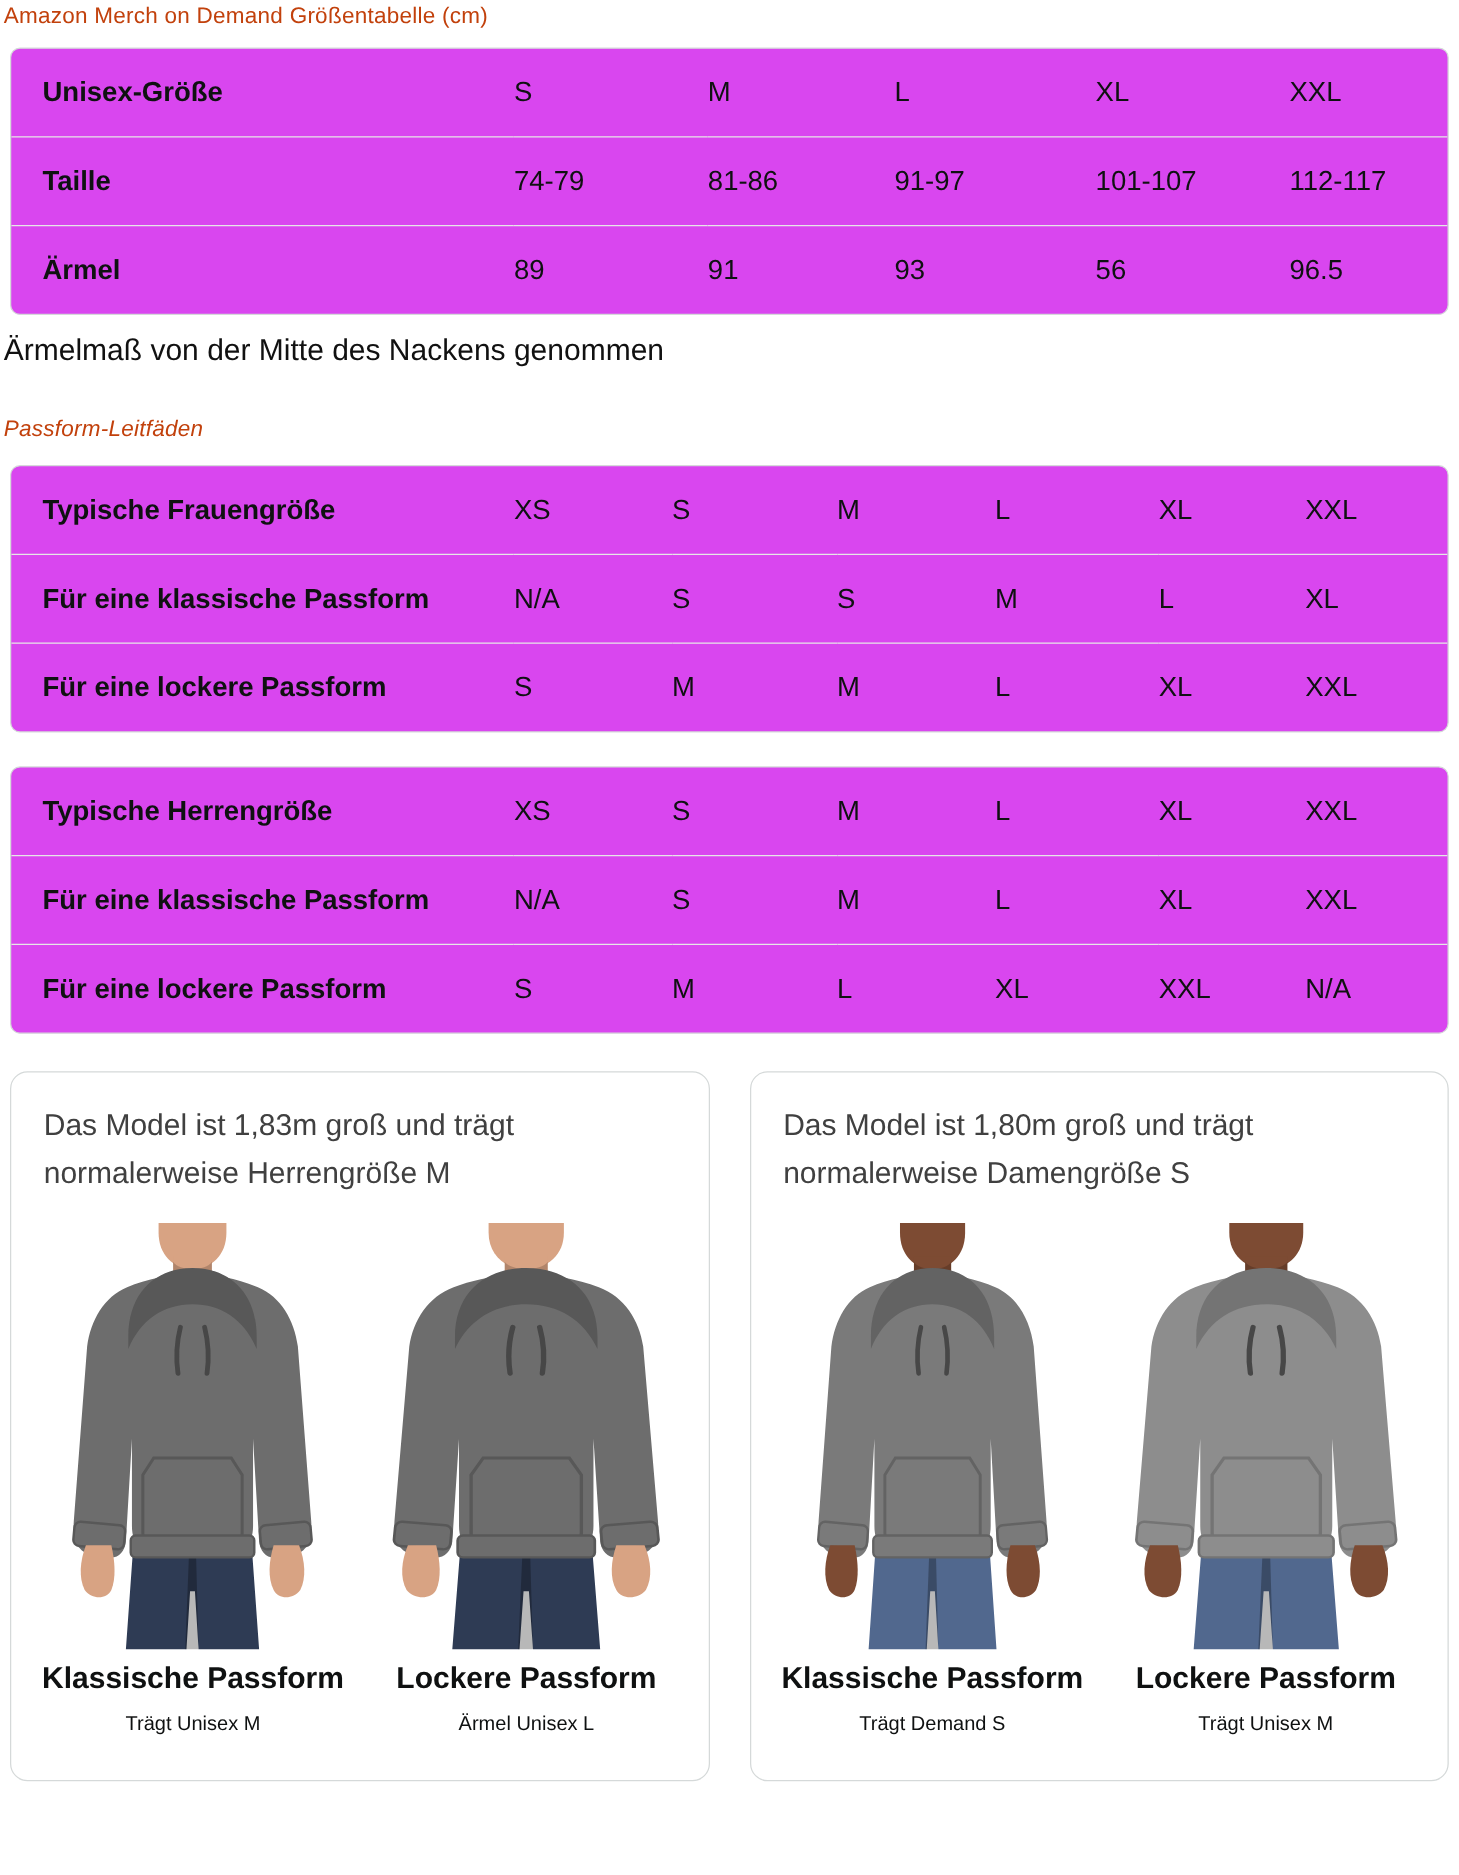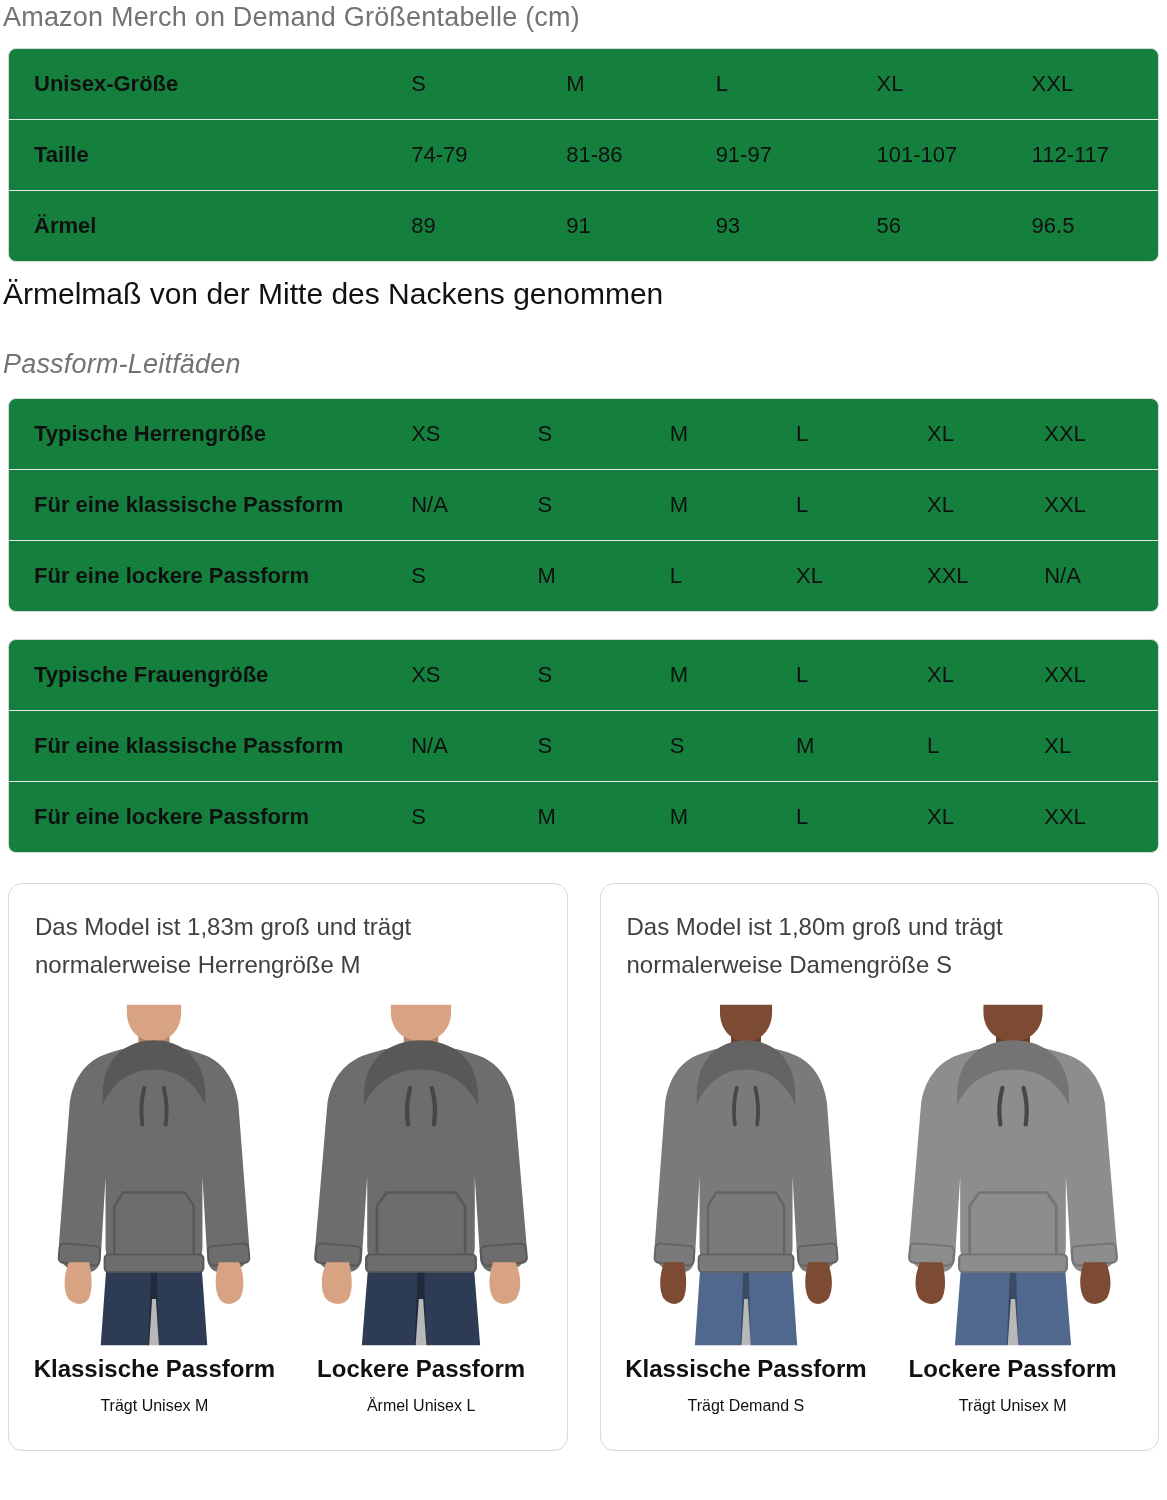--- a/index.html
+++ b/index.html
@@ -4,50 +4,50 @@
 <style>
   html,body { margin:0; padding:0; background:#ffffff; }
   body {
     width:1167px;
     color:#0f1111;
     font-family:"Liberation Sans", sans-serif;
   }
   .page { padding:2px 0 4px; }
 
   h1, h2 {
-    font-size:27px;
+    font-size:18px;
     font-weight:400;
-    color:#737373;
+    color:#c2410c;
     margin:0 0 15px 3px;
     letter-spacing:0.2px;
   }
   h2 { margin:38px 0 18px 3px;font-style:italic; }
 
   .panel {
     border:1px solid #d5d9d9;
     border-radius:8px;
     margin:0 8px;
     overflow:hidden;
-    background:#15803d;
+    background:#d946ef;
   }
   .panel + .panel { margin-top:27px; }
 
   table { width:100%; border-collapse:collapse; table-layout:fixed; }
   td {
     font-size:22px;
     color:#0f1111;
     padding:22px 0;
     white-space:nowrap;
     overflow:hidden;
   }
   td.lbl { font-weight:bold; padding-left:25px; }
   tr + tr td { border-top:1px solid #e7e7e7; }
 
   .note {
-    font-size:30px;
+    font-size:24px;
     color:#111;
     margin:15px 0 0 3px;
   }
 
   .cards { display:flex; gap:32px; margin:30px 8px 0; }
   .card {
     flex:1;
     box-sizing:border-box;
     border:1px solid #d5d9d9;
     border-radius:14px;
@@ -157,88 +157,88 @@
         <col style="width:35%">
           <col style="width:11%">
           <col style="width:11.5%">
           <col style="width:11%">
         <col style="width:11.4%">
           <col style="width:10.2%">
           <col style="width:9.9%">
       </colgroup>
       <tbody>
         <tr>
-          <td class="lbl">Typische Herrengröße</td>
+          <td class="lbl">Typische Frauengröße</td>
           <td>XS</td>
           <td>S</td>
           <td>M</td>
           <td>L</td>
           <td>XL</td>
           <td>XXL</td>
         </tr>
         <tr>
           <td class="lbl">Für eine klassische Passform</td>
           <td>N/A</td>
           <td>S</td>
-          <td>M</td>
-          <td>L</td>
-          <td>XL</td>
-          <td>XXL</td>
+          <td>S</td>
+          <td>M</td>
+          <td>L</td>
+          <td>XL</td>
         </tr>
         <tr>
           <td class="lbl">Für eine lockere Passform</td>
           <td>S</td>
           <td>M</td>
-          <td>L</td>
-          <td>XL</td>
-          <td>XXL</td>
-          <td>N/A</td>
+          <td>M</td>
+          <td>L</td>
+          <td>XL</td>
+          <td>XXL</td>
         </tr>
       </tbody>
     </table>
   </section>
 
   <section class="panel">
     <table>
       <colgroup>
         <col style="width:35%">
           <col style="width:11%">
           <col style="width:11.5%">
           <col style="width:11%">
         <col style="width:11.4%">
           <col style="width:10.2%">
           <col style="width:9.9%">
       </colgroup>
       <tbody>
         <tr>
-          <td class="lbl">Typische Frauengröße</td>
+          <td class="lbl">Typische Herrengröße</td>
           <td>XS</td>
           <td>S</td>
           <td>M</td>
           <td>L</td>
           <td>XL</td>
           <td>XXL</td>
         </tr>
         <tr>
           <td class="lbl">Für eine klassische Passform</td>
           <td>N/A</td>
           <td>S</td>
-          <td>S</td>
-          <td>M</td>
-          <td>L</td>
-          <td>XL</td>
+          <td>M</td>
+          <td>L</td>
+          <td>XL</td>
+          <td>XXL</td>
         </tr>
         <tr>
           <td class="lbl">Für eine lockere Passform</td>
           <td>S</td>
           <td>M</td>
-          <td>M</td>
-          <td>L</td>
-          <td>XL</td>
-          <td>XXL</td>
+          <td>L</td>
+          <td>XL</td>
+          <td>XXL</td>
+          <td>N/A</td>
         </tr>
       </tbody>
     </table>
   </section>
 
   <div class="cards">
 
     <section class="card">
       <p class="desc">Das Model ist 1,83m groß und trägt normalerweise Herrengröße M</p>
       <div class="figs">

